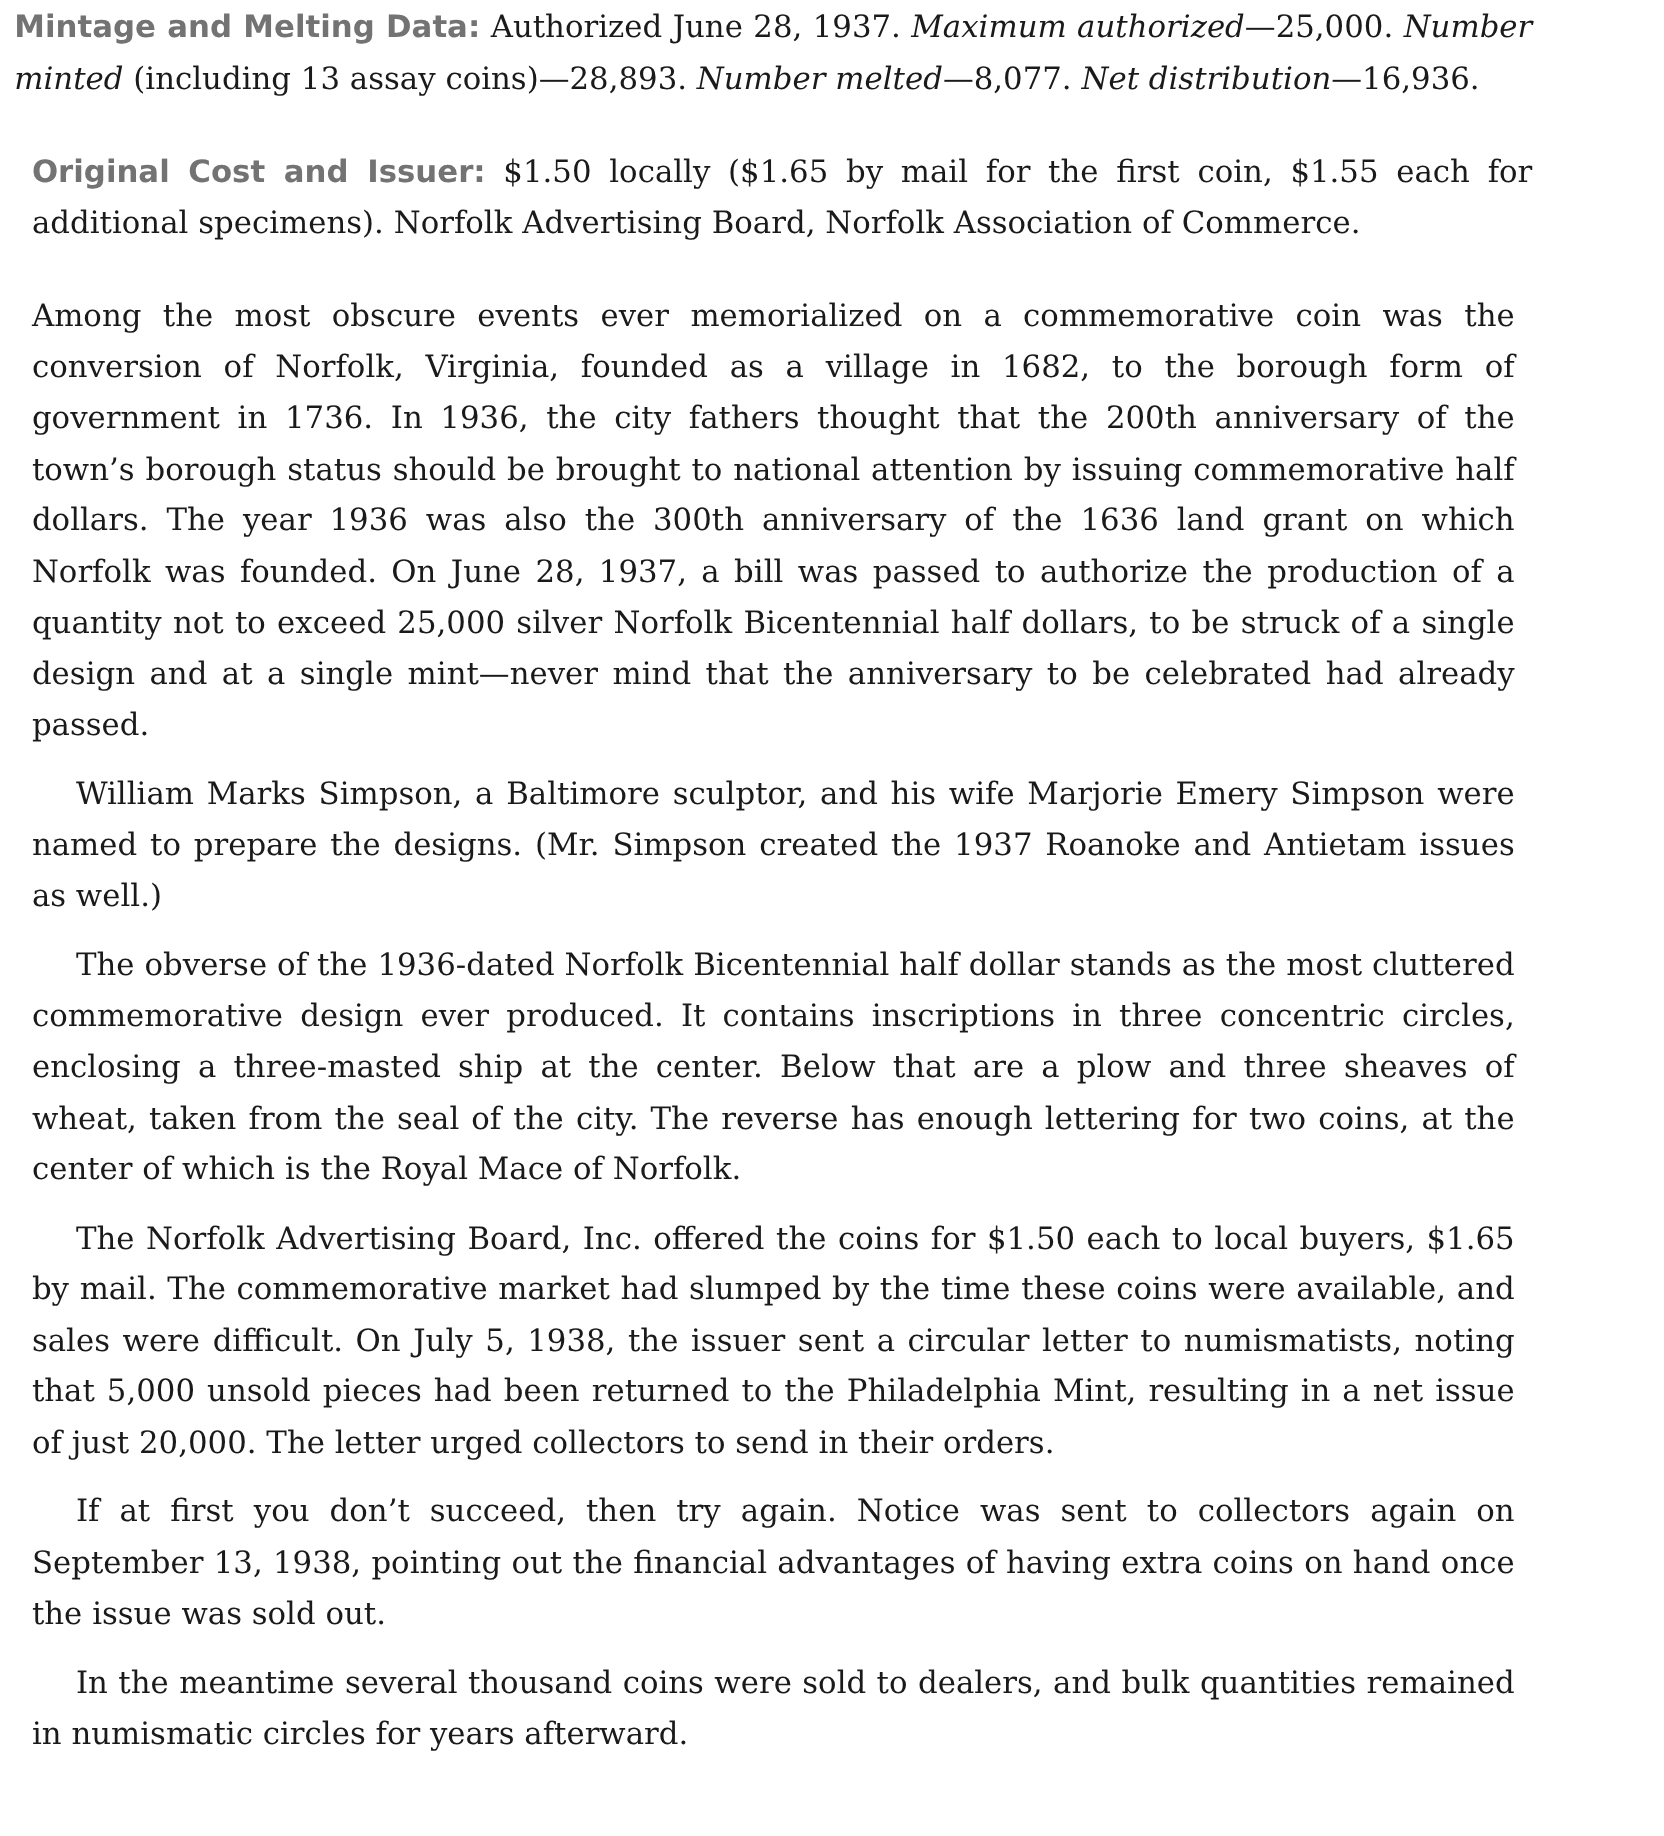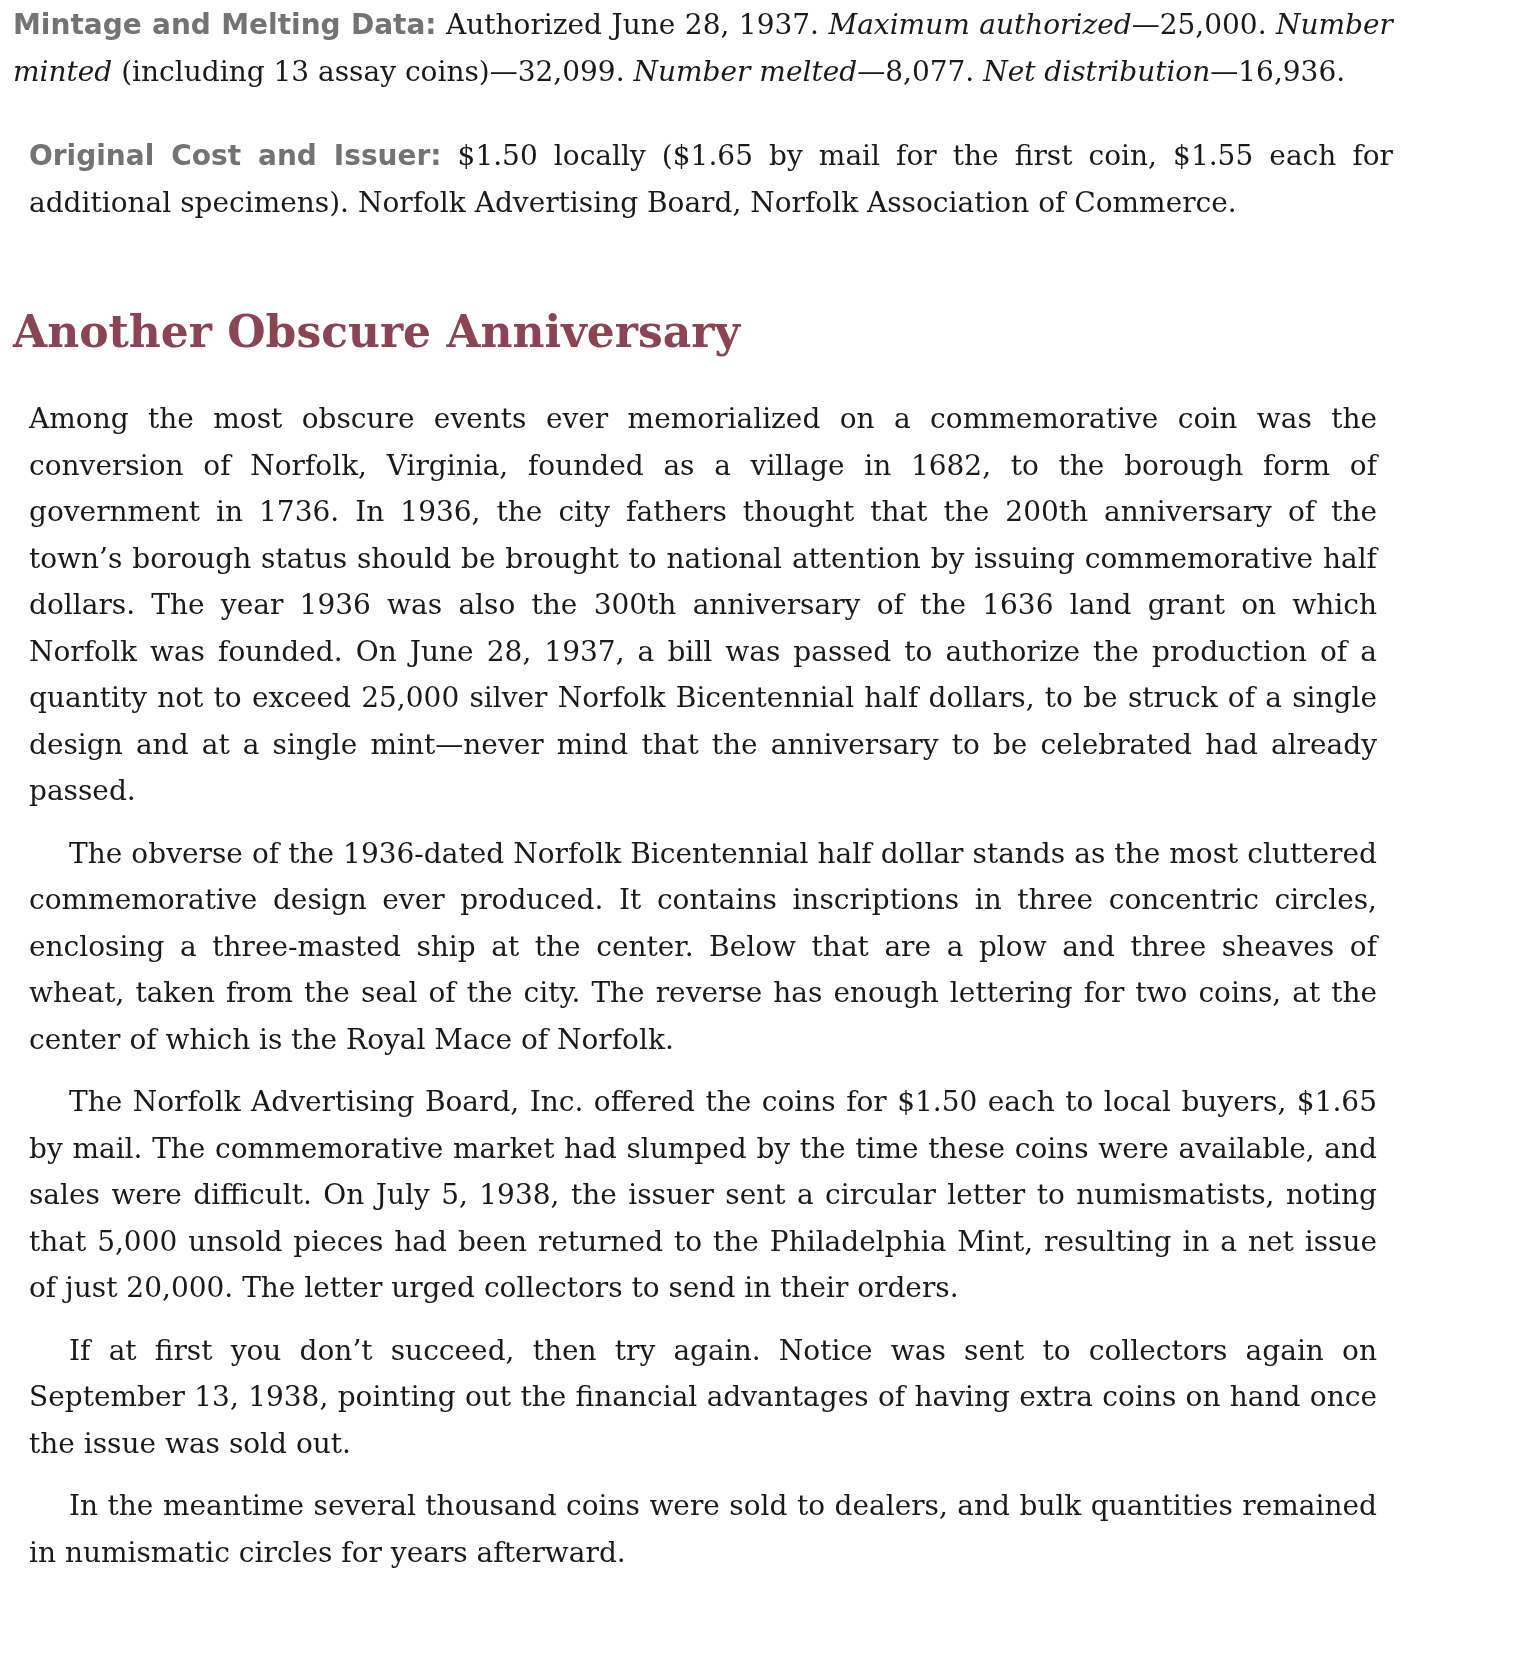--- a/index.html
+++ b/index.html
@@ -12,24 +12,24 @@
     .heading { color: #8a4454; font-family: "DejaVu Serif", serif; font-weight: bold; font-size: 44px; line-height: 52px; margin: 80px 0 0 0; }
     .para { font-size: 28px; line-height: 46.5px; text-align: justify; margin: 16px; }
     .first { margin-top: 38px; }
     .indent { text-indent: 40px; margin-top: 11px; }
     em { }
   </style>
 </head>
 <body>
 
 <div class="page">
-  <p class="meta meta1"><span class="label">Mintage and Melting Data:</span><span> Authorized June 28, 1937. </span><em>Maximum authorized</em><span>—25,000. </span><em>Number minted</em><span> (including 13 assay coins)—32,099. </span><em>Number melted</em><span>—8,077. </span><em>Net distribution</em><span>—16,936.</span></p>
+  <p class="meta meta1"><span class="label">Mintage and Melting Data:</span><span> Authorized June 28, 1937. </span><em>Maximum authorized</em><span>—25,000. </span><em>Number minted</em><span> (including 13 assay coins)—28,893. </span><em>Number melted</em><span>—8,077. </span><em>Net distribution</em><span>—16,936.</span></p>
 
   <p class="meta meta2"><span class="label">Original Cost and Issuer:</span><span> $1.50 locally ($1.65 by mail for the first coin, $1.55 each for additional specimens). Norfolk Advertising Board, Norfolk Association of Commerce.</span></p>
 
-  <h2 class="heading">Another Obscure Anniversary</h2>
 
   <p class="para first">Among the most obscure events ever memorialized on a commemorative coin was the conversion of Norfolk, Virginia, founded as a village in 1682, to the borough form of government in 1736. In 1936, the city fathers thought that the 200th anniversary of the town’s borough status should be brought to national attention by issuing commemorative half dollars. The year 1936 was also the 300th anniversary of the 1636 land grant on which Norfolk was founded. On June 28, 1937, a bill was passed to authorize the production of a quantity not to exceed 25,000 silver Norfolk Bicentennial half dollars, to be struck of a single design and at a single mint—never mind that the anniversary to be celebrated had already passed.</p>
+  <p class="para indent">William Marks Simpson, a Baltimore sculptor, and his wife Marjorie Emery Simpson were named to prepare the designs. (Mr. Simpson created the 1937 Roanoke and Antietam issues as well.)</p>
   <p class="para indent">The obverse of the 1936-dated Norfolk Bicentennial half dollar stands as the most cluttered commemorative design ever produced. It contains inscriptions in three concentric circles, enclosing a three-masted ship at the center. Below that are a plow and three sheaves of wheat, taken from the seal of the city. The reverse has enough lettering for two coins, at the center of which is the Royal Mace of Norfolk.</p>
   <p class="para indent">The Norfolk Advertising Board, Inc. offered the coins for $1.50 each to local buyers, $1.65 by mail. The commemorative market had slumped by the time these coins were available, and sales were difficult. On July 5, 1938, the issuer sent a circular letter to numismatists, noting that 5,000 unsold pieces had been returned to the Philadelphia Mint, resulting in a net issue of just 20,000. The letter urged collectors to send in their orders.</p>
   <p class="para indent">If at first you don’t succeed, then try again. Notice was sent to collectors again on September 13, 1938, pointing out the financial advantages of having extra coins on hand once the issue was sold out.</p>
   <p class="para indent">In the meantime several thousand coins were sold to dealers, and bulk quantities remained in numismatic circles for years afterward.</p>
 </div>
 
 </body></html>

